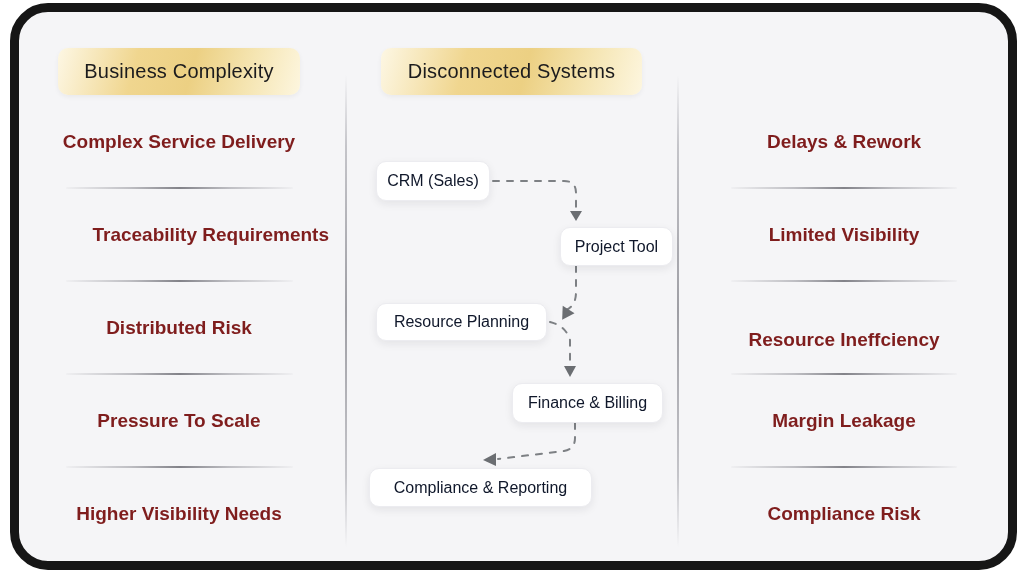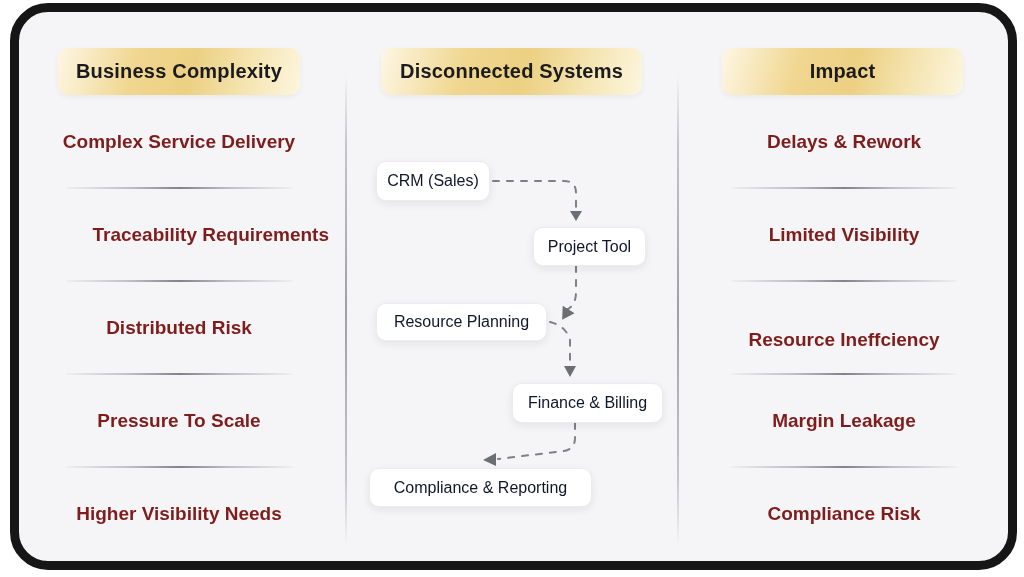--- a/index.html
+++ b/index.html
@@ -6,21 +6,21 @@
   html,body { width:1024px; height:577px; background:#ffffff; font-family:"Liberation Sans",sans-serif; }
   .stage { position:relative; width:1024px; height:577px; background:#ffffff; overflow:hidden; }
 
   .card {
     position:absolute; left:10px; top:3px; width:1007px; height:567px;
     background:#f5f5f7; border:9px solid #161616; border-radius:38px;
   }
 
   .hdr {
     position:absolute; height:47px; display:flex; align-items:center; justify-content:center;
-    border-radius:10px; font-size:20px; font-weight:700; color:#1b1b1d; letter-spacing:.2px;
+    border-radius:10px; font-size:20px; font-weight:400; color:#1b1b1d; letter-spacing:.2px;
     background:linear-gradient(105deg,#fdf7e4 0%,#f0d68f 32%,#ecd083 55%,#f5e5b2 78%,#fdf6df 100%);
     box-shadow:0 2px 5px rgba(0,0,0,0.05);
     white-space:nowrap;
   }
   .hdr-left   { left:58px;  top:48px; width:242px; }
   .hdr-mid    { left:381px; top:48px; width:261px; }
   .hdr-right  { left:722px; top:48px; width:241px; }
 
   .item {
     position:absolute; height:30px; line-height:30px; text-align:center;
@@ -45,39 +45,38 @@
   .vdiv-1 { left:345px; }
   .vdiv-2 { left:677px; }
 
   .node {
     position:absolute; display:flex; align-items:center; justify-content:center;
     background:#ffffff; border:1px solid #ececf0; border-radius:10px;
     box-shadow:0 3px 8px rgba(25,25,35,0.08);
     font-size:16px; font-weight:500; color:#0f172a; white-space:nowrap;
   }
   .node-crm        { left:376px; top:161px; width:114px; height:40px; }
-  .node-project    { left:533px; top:227px; width:113px; height:39px; }
+  .node-project    { left:560px; top:227px; width:113px; height:39px; }
   .node-resource   { left:376px; top:303px; width:171px; height:38px;text-align:right; }
   .node-finance    { left:512px; top:383px; width:151px; height:40px; }
   .node-compliance { left:369px; top:468px; width:223px; height:39px; }
 
   .connectors { position:absolute; left:0; top:0; width:1024px; height:577px; pointer-events:none; }
 </style>
 </head>
 <body>
 
 <div class="stage">
   <div class="card"></div>
 
   <div class="vdiv vdiv-1"></div>
   <div class="vdiv vdiv-2"></div>
 
   <div class="hdr hdr-left">Business Complexity</div>
   <div class="hdr hdr-mid">Disconnected Systems</div>
-  <div class="hdr hdr-right">Impact</div>
 
   <div class="col-left">
     <div class="item" style="top:127px;">Complex Service Delivery</div>
     <div class="sep" style="top:187px;"></div>
     <div class="item" style="top:220px;text-align:right;">Traceability Requirements</div>
     <div class="sep" style="top:280px;"></div>
     <div class="item" style="top:313px;">Distributed Risk</div>
     <div class="sep" style="top:373px;"></div>
     <div class="item" style="top:406px;">Pressure To Scale</div>
     <div class="sep" style="top:466px;"></div>

